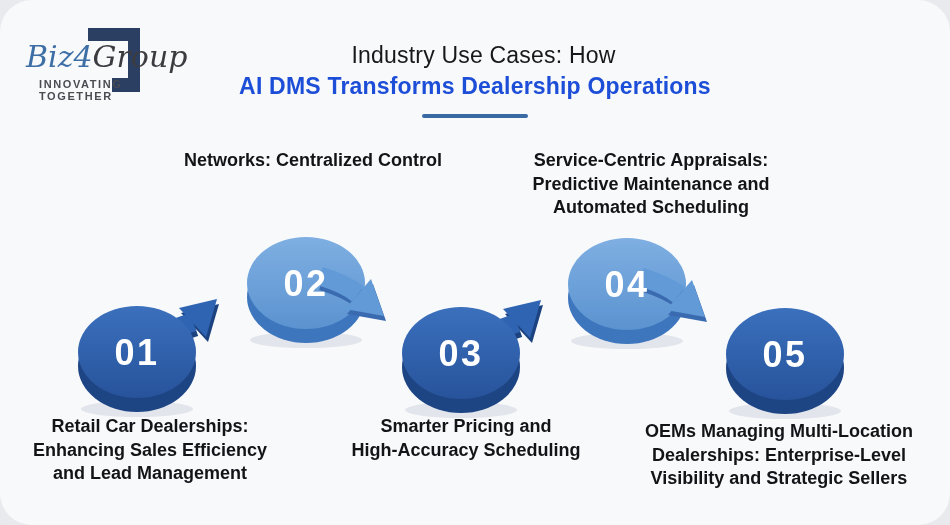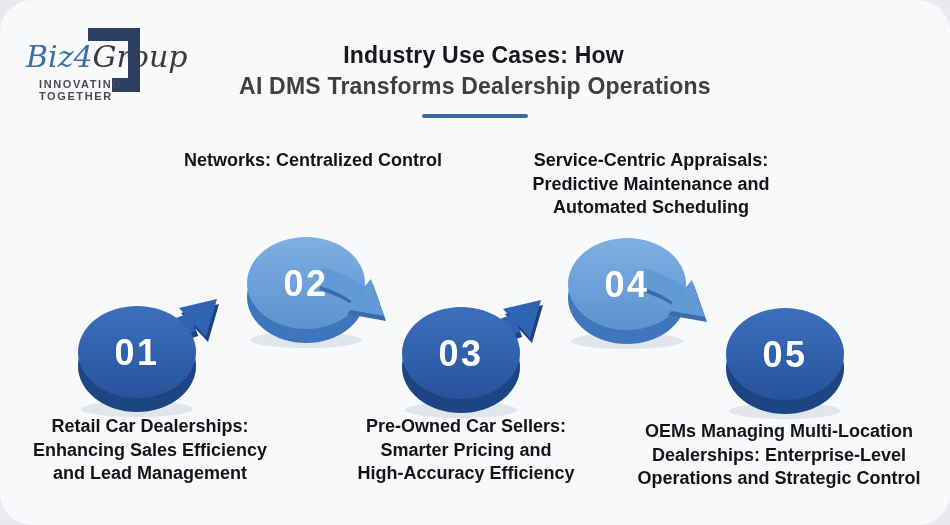--- a/index.html
+++ b/index.html
@@ -20,22 +20,22 @@
   }
   .brand .blue  { color:#3D6FA6; }
   .brand .gray  { color:#3B3B40; }
   .tagline {
     position:absolute; left:21px; top:64px;
     font-size:11px; font-weight:bold; letter-spacing:1.6px; color:#4B4B52;
   }
 
   
   .title { position:absolute; left:0; right:0; top:42px; text-align:center; }
-  .title-l1 { font-size:23px; font-weight:700; color:#16181B; letter-spacing:.2px;padding-left:17px; }
-  .title-l2 { font-size:23px; font-weight:700; color:#404040; margin-top:4px; letter-spacing:.2px; }
+  .title-l1 { font-size:23px; font-weight:400; color:#16181B; letter-spacing:.2px;padding-left:17px; }
+  .title-l2 { font-size:23px; font-weight:700; color:#1d4ed8; margin-top:4px; letter-spacing:.2px; }
   .divider {
     position:absolute; left:50%; transform:translateX(-50%); top:114px;
     width:106px; height:3.5px; background:#3A6AA4; border-radius:2px;
   }
 
   
   .tblock {
     position:absolute; text-align:center;
     font-size:18px; font-weight:700; color:#121417; line-height:23.5px;
   }
@@ -92,33 +92,32 @@
 
   <div class="tblock tb-1">
     <div>Retail Car Dealerships:</div>
     <div>Enhancing Sales Efficiency</div>
     <div>and Lead Management</div>
   </div>
   <div class="tblock tb-2">
     <div>Networks: Centralized Control</div>
   </div>
   <div class="tblock tb-3">
-    <div>Pre-Owned Car Sellers:</div>
     <div>Smarter Pricing and</div>
-    <div>High-Accuracy Efficiency</div>
+    <div>High-Accuracy Scheduling</div>
   </div>
   <div class="tblock tb-4">
     <div>Service-Centric Appraisals:</div>
     <div>Predictive Maintenance and</div>
     <div>Automated Scheduling</div>
   </div>
   <div class="tblock tb-5">
     <div>OEMs Managing Multi-Location</div>
     <div>Dealerships: Enterprise-Level</div>
-    <div>Operations and Strategic Control</div>
+    <div>Visibility and Strategic Sellers</div>
   </div>
 
   <svg class="step st-1" viewBox="0 0 210 170">
     <ellipse cx="90" cy="142" rx="56" ry="8" fill="rgba(35,60,110,0.10)"></ellipse>
     <g transform="translate(2,5)">
       <path d="M100,74 C116,64 132,60 146,55" fill="none" stroke-width="19" stroke="#1C4280"></path>
       <polygon points="170,32 159,70 132,41" fill="#1C4280"></polygon>
     </g>
     <g>
       <path d="M100,74 C116,64 132,60 146,55" fill="none" stroke-width="19" stroke="#2F64B2"></path>

